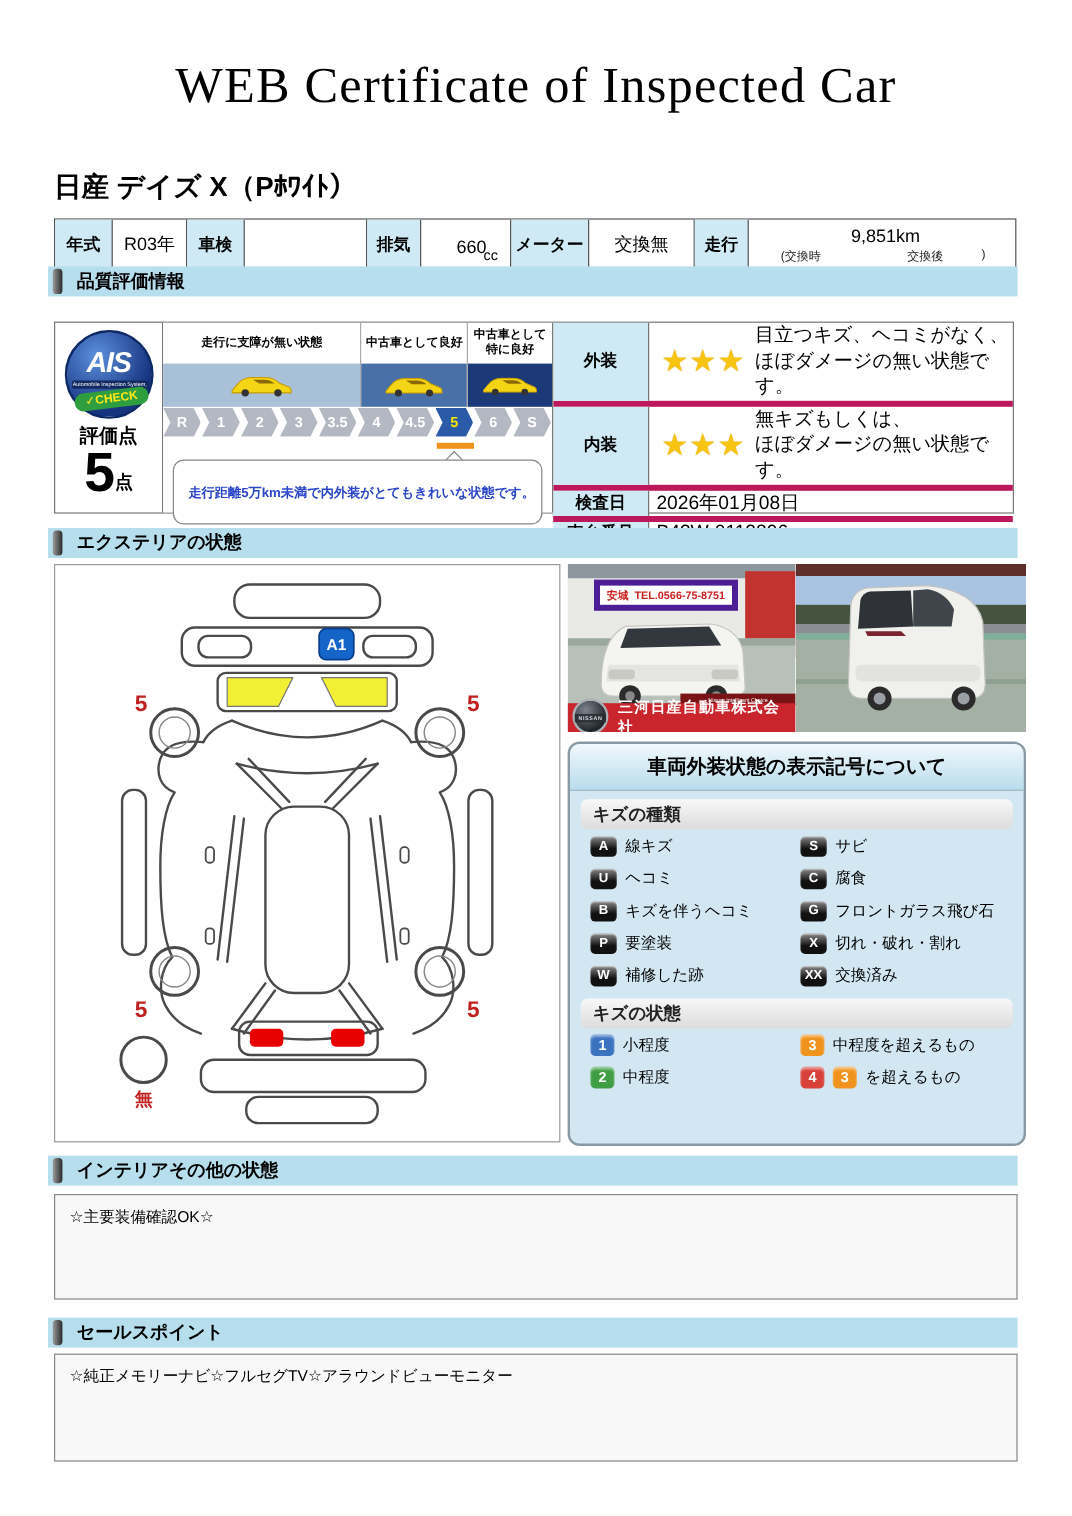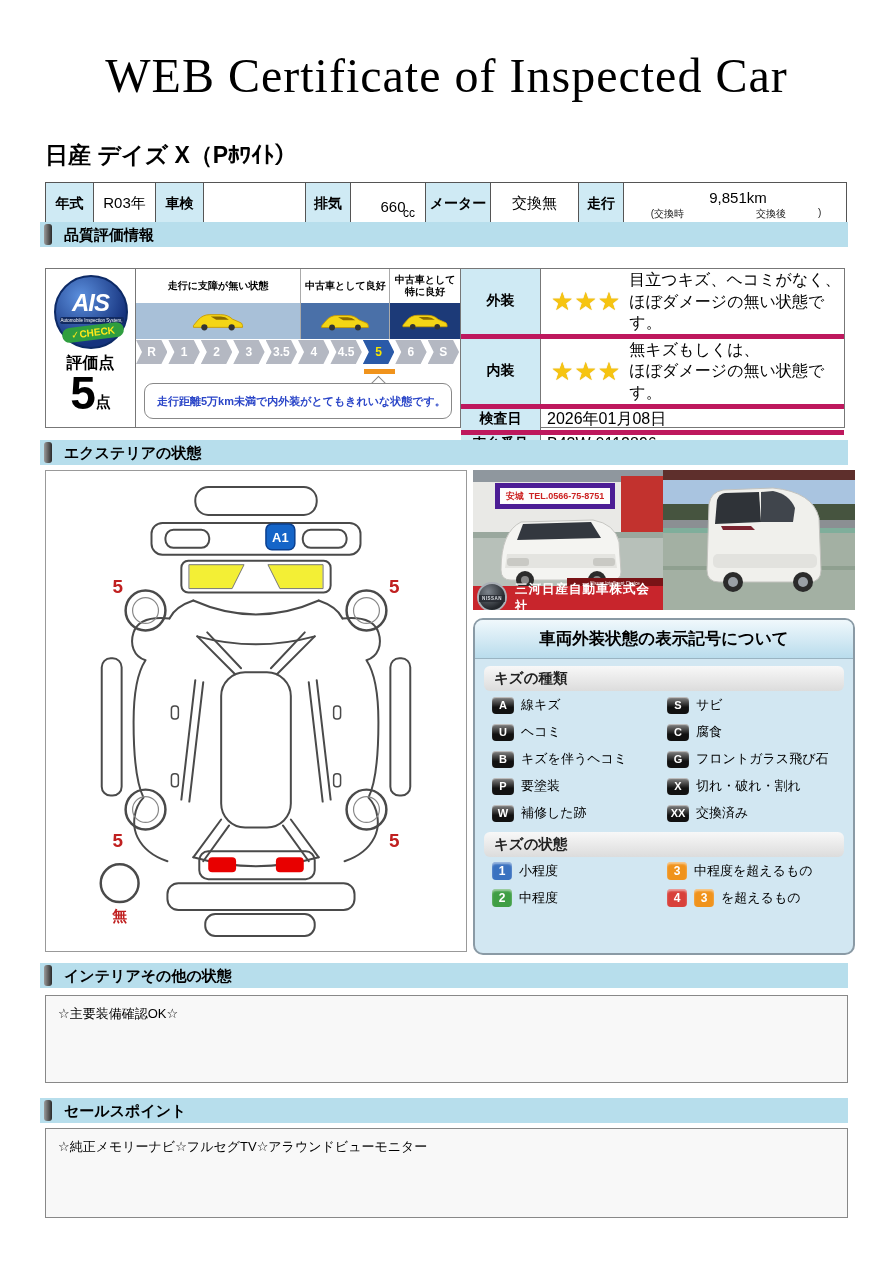--- a/index.html
+++ b/index.html
@@ -1,21 +1,21 @@
 <!DOCTYPE html>
 <html><head>
 <meta charset="utf-8">
 <style>
   html,body{margin:0;padding:0;background:#fff;}
   body{font-family:"Liberation Sans","DejaVu Sans",sans-serif;color:#000;}
   .page{position:relative;width:893px;height:1263px;background:#fff;overflow:hidden;}
 
   
   .main-title{position:absolute;top:48px;left:0;width:100%;text-align:center;
-    font-family:"Liberation Serif","DejaVu Serif",serif;font-size:48px;font-weight:500;letter-spacing:1px;}
+    font-family:"Liberation Serif","DejaVu Serif",serif;font-size:42px;font-weight:500;letter-spacing:1px;}
   .car-name{position:absolute;top:140px;left:45px;font-size:23px;font-weight:bold;}
 
   
   .spec-table{position:absolute;top:182px;left:45px;width:802px;height:43px;display:flex;
     border:1px solid #555;box-sizing:border-box;background:#fff;}
   .spec-table>div{border-right:1px solid #555;box-sizing:border-box;display:flex;align-items:center;justify-content:center;}
   .spec-table>div:last-child{border-right:none;}
   .spec-label{background:#cfeaf4;font-weight:bold;font-size:14px;}
   .spec-value{font-size:15px;}
   .w48{width:48px}.w62{width:62px}.w102{width:102px}.w45{width:45px}.w75{width:75px}.w65{width:65px}.w88{width:88px}
@@ -59,21 +59,21 @@
   .zone-band{height:36px;display:flex;align-items:center;justify-content:center;}
   .z1 .zone-band{background:#a8c0d8;}
   .z2 .zone-band{background:#4a70a8;}
   .z3 .zone-band{background:#1c3a78;}
   .tick-bar{display:flex;height:24px;margin-top:1px;}
   .tick{flex:1;margin-right:1px;background:#b4b8c2;color:#fff;font-weight:bold;font-size:12px;
     display:flex;align-items:center;justify-content:center;
     clip-path:polygon(0 0,calc(100% - 6px) 0,100% 50%,calc(100% - 6px) 100%,0 100%,6px 50%);}
   .tick.sel{background:#2a5aa8;color:#f5e400;}
   .tick-underline{position:absolute;left:70.5%;top:100px;width:9.5%;height:5px;background:#f0931c;}
-  .bubble{position:absolute;left:8px;right:8px;top:114px;height:36px;border:1.5px solid #888;border-radius:9px;
+  .bubble{position:absolute;left:8px;right:8px;top:114px;height:54px;border:1.5px solid #888;border-radius:9px;
     background:#fff;display:flex;align-items:center;padding-left:12px;box-sizing:border-box;}
   .bubble-caret{position:absolute;left:73%;top:109px;width:10px;height:10px;background:#fff;
     border-left:1.5px solid #888;border-top:1.5px solid #888;transform:rotate(45deg);}
   .bubble-text{color:#2b46c8;font-weight:bold;font-size:11px;}
 
   .qtable{flex:1;display:flex;flex-direction:column;}
   .qrow{flex:1;display:flex;border-bottom:5px solid #be185d;box-sizing:border-box;}
   .qrow:last-child{border-bottom:none;}
   .qlabel{width:80px;background:#cfeaf4;border-right:1px solid #777;box-sizing:border-box;
     display:flex;align-items:center;justify-content:center;font-weight:bold;font-size:14px;}

